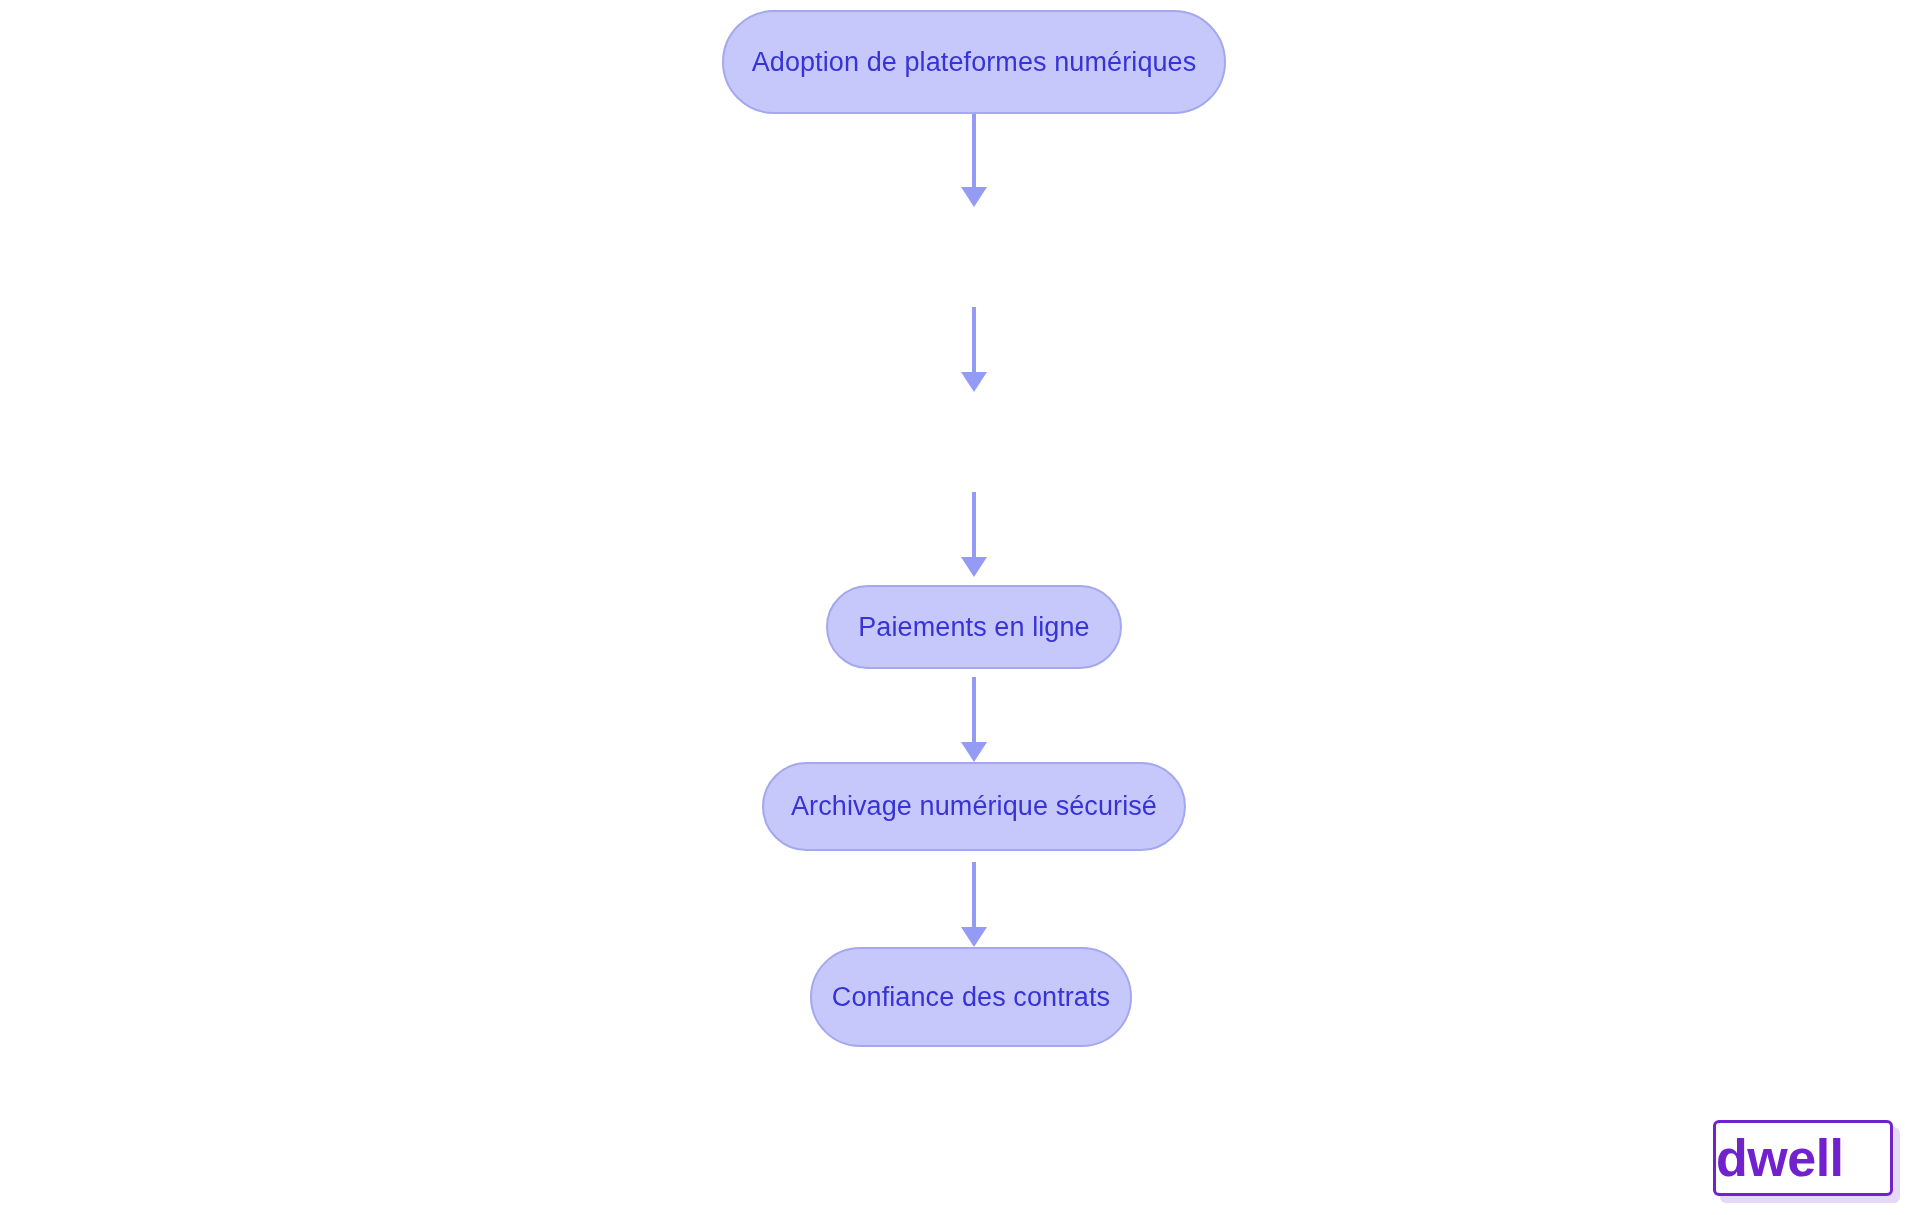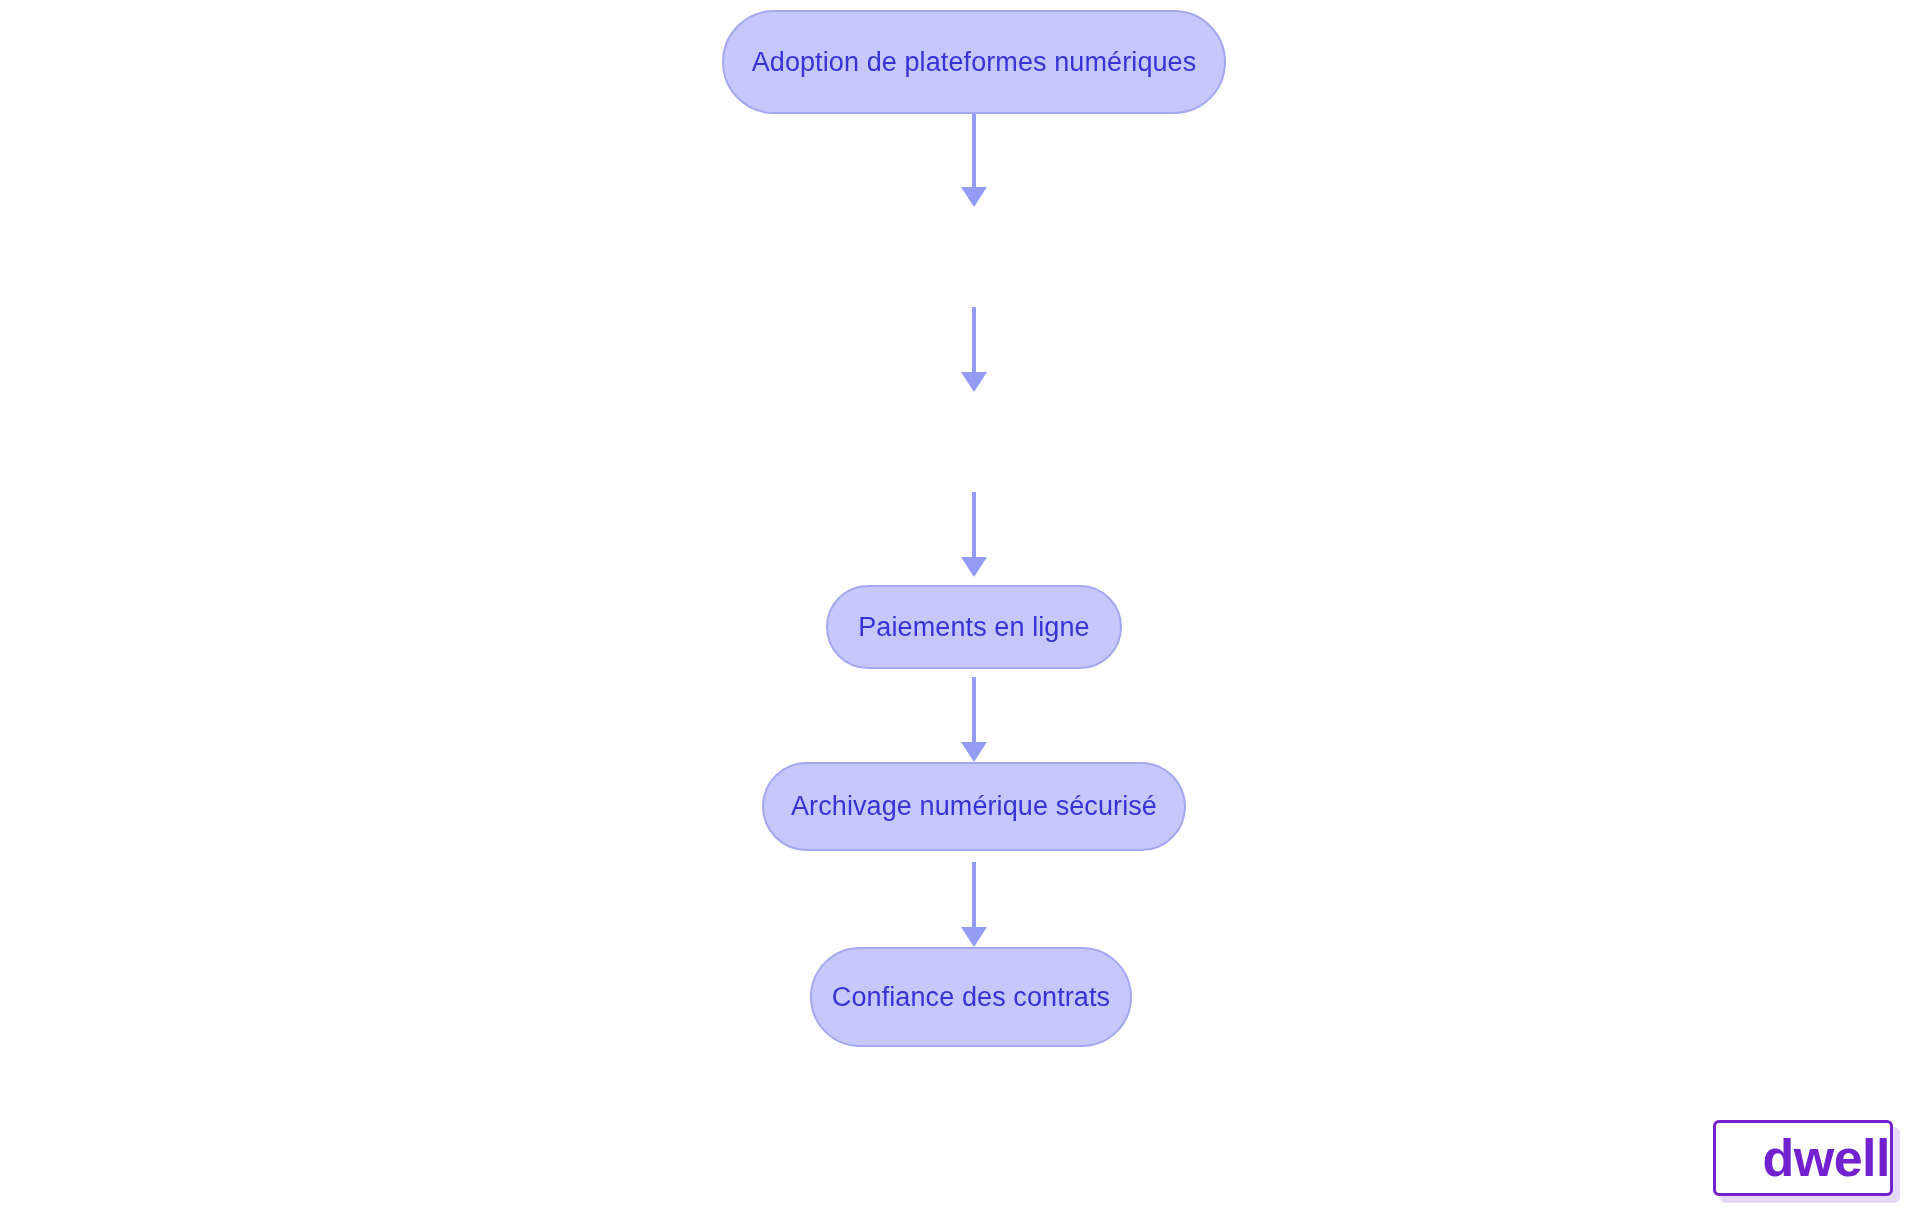--- a/index.html
+++ b/index.html
@@ -72,21 +72,21 @@
     border-right: 13px solid transparent;
     border-top: 20px solid #939bf5;
   }
 
   
   #watermark {
     position: absolute;
     box-sizing: border-box;
     display: flex;
     align-items: center;
-    justify-content: flex-end;
+    justify-content: flex-start;
     background: #ffffff;
     border: 3px solid #7122ce;
     border-radius: 6px;
     box-shadow: 7px 7px 0 0 rgba(168, 130, 230, 0.30);
     user-select: none;
   }
   #watermark .wm-text {
     color: #7122ce;
     font-size: 52px;
     font-weight: 700;

